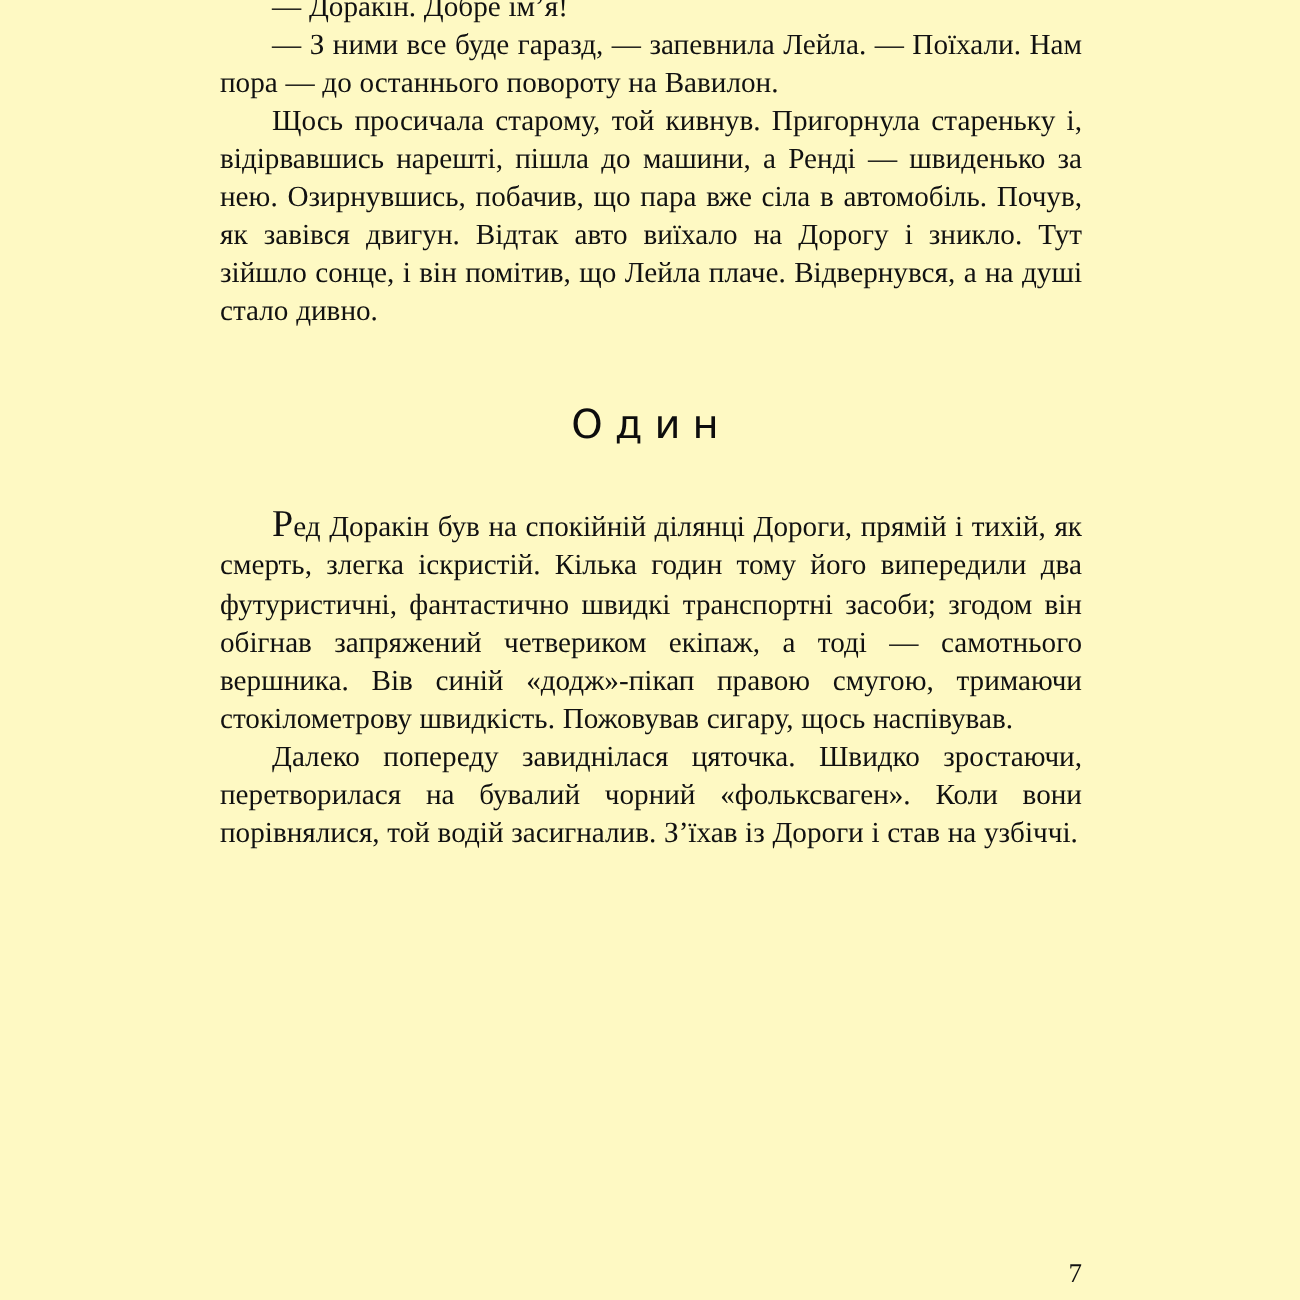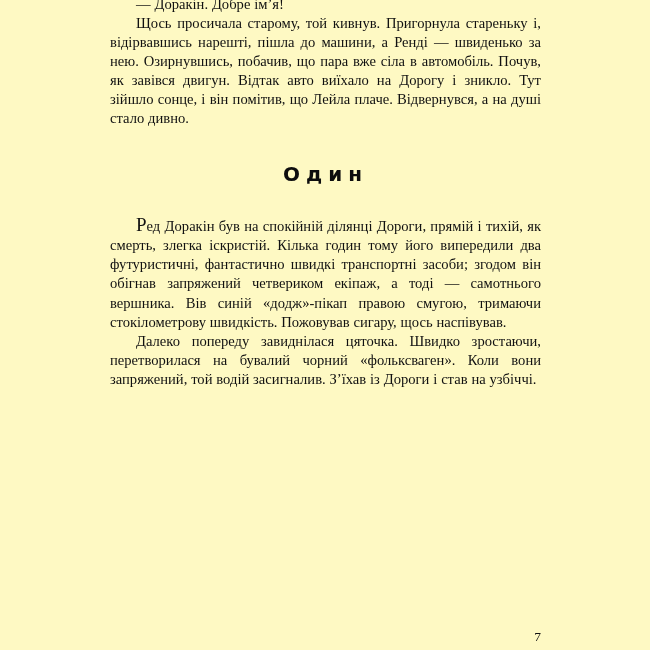--- a/index.html
+++ b/index.html
@@ -44,21 +44,21 @@
     -webkit-hyphens: manual;
     word-spacing: 0.2px;
   }
 
   
   .chapter-head {
     margin: 0;
     padding: 0;
     text-align: center;
     font-family: "DejaVu Sans", "Liberation Sans", sans-serif;
-    font-weight: 700;
+    font-weight: 400;
     font-size: 20px;
     letter-spacing: 6px;
     line-height: 1;
     color: #0d0d0d;
   }
 
   .space-before-head { height: 36px; }
   .space-after-head  { height: 33px; }
 
   
@@ -83,33 +83,34 @@
 </head>
 <body>
 
 <div class="page">
 
   <div class="text-column">
 
     <p class="para">— Доракін. Добре ім’я!</p>
 
 
+    <p class="para">— З ними все буде гаразд, — запевнила Лейла. — Поїхали. Нам пора — до останнього повороту на Вавилон.</p>
 
     <p class="para">Щось просичала старому, той кивнув. Пригорнула стареньку і, відірвавшись нарешті, пішла до машини, а Ренді — швиденько за нею. Озирнувшись, побачив, що пара вже сіла в автомобіль. Почув, як завівся двигун. Відтак авто виїхало на Дорогу і зникло. Тут зійшло сонце, і він помітив, що Лейла плаче. Відвернувся, а на душі стало дивно.</p>
 
     <div class="space-before-head"></div>
 
     <h1 class="chapter-head">Один</h1>
 
     <div class="space-after-head"></div>
 
     <p class="para"><span class="initial">Р</span><span>ед Доракін був на спокійній ділянці Дороги, прямій і тихій, як смерть, злегка іскристій. Кілька годин тому його випередили два футуристичні, фантастично швидкі транспортні засоби; згодом він обігнав запряжений четвериком екіпаж, а тоді — самотнього вершника. Вів синій «додж»-пікап правою смугою, тримаючи стокілометрову швидкість. Пожовував сигару, щось наспівував.</span></p>
 
 
 
-    <p class="para">Далеко попереду завиднілася цяточка. Швидко зростаючи, перетворилася на бувалий чорний «фольксваген». Коли вони запряжений, той водій засигналив. З’їхав із Дороги і став на узбіччі.</p>
+    <p class="para">Далеко попереду завиднілася цяточка. Швидко зростаючи, перетворилася на бувалий чорний «фольксваген». Коли вони порівнялися, той водій засигналив. З’їхав із Дороги і став на узбіччі.</p>
 
 
   </div>
 
   <div class="folio">7</div>
 
 </div>
 
 </body></html>

